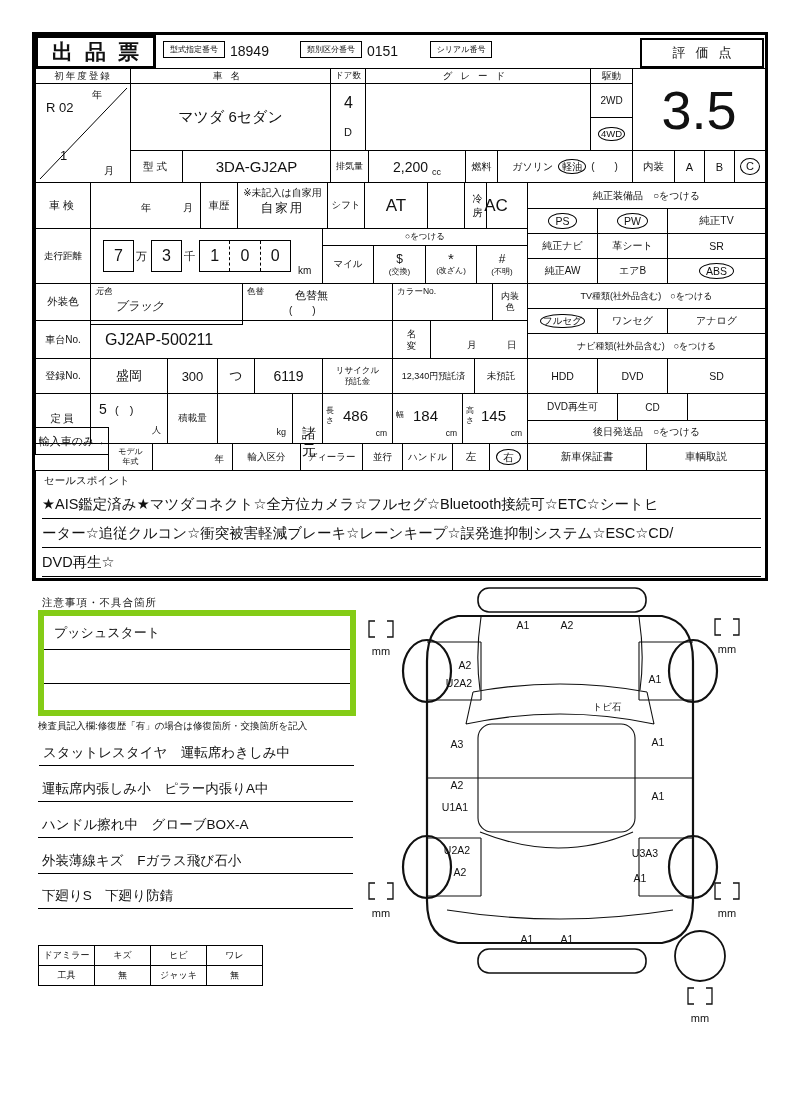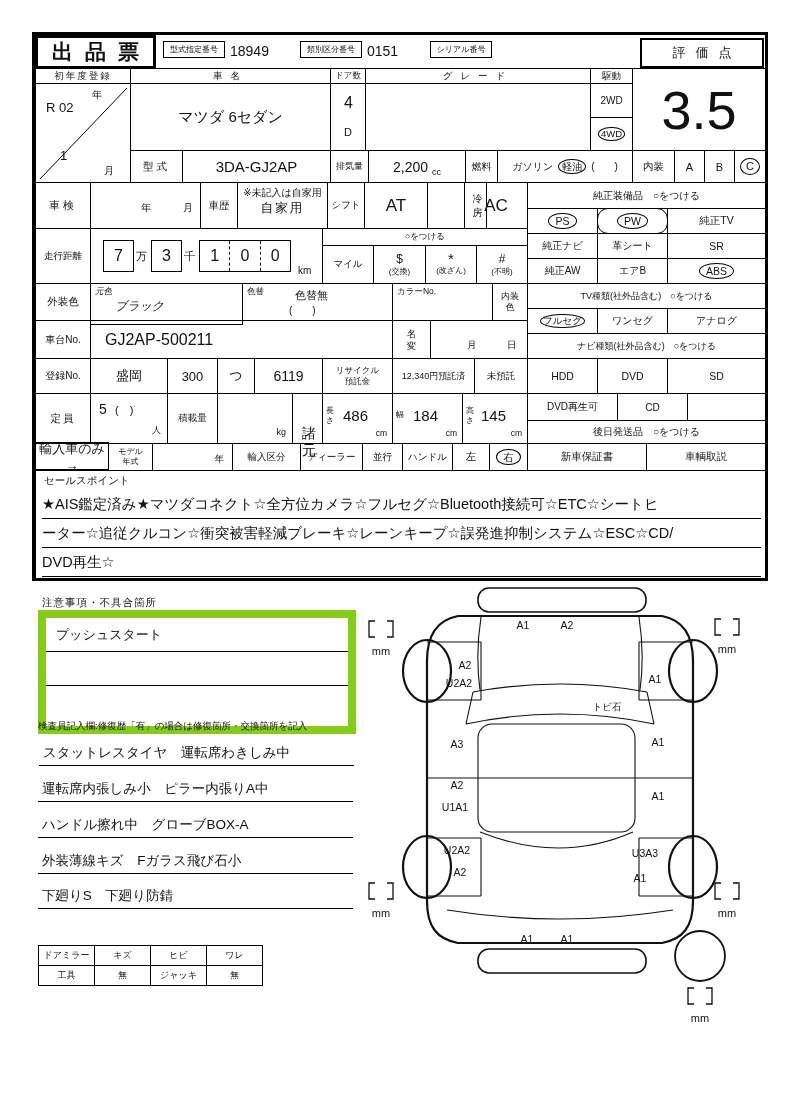--- a/index.html
+++ b/index.html
@@ -100,21 +100,21 @@
   </div>
   <div class="c f" style="left:327px;top:182px;width:38px;height:47px;font-size:9.5px;">シフト</div>
   <div class="c f" style="left:364px;top:182px;width:64px;height:47px;font-size:17px;">AT</div>
   <div class="c f" style="left:427px;top:182px;width:60px;height:47px;font-size:10px;padding-left:41px;">冷房</div>
   <div class="c f" style="left:464px;top:182px;width:64px;height:47px;font-size:17px;">AC</div>
 
   <div class="c f" style="left:527px;top:182px;width:239px;height:27px;font-size:10px;">純正装備品　○をつける</div>
   <div class="c f" style="left:527px;top:208px;width:71px;height:26px;">
     <span class="circ" style="font-size:10.5px;">PS</span>
   </div>
-  <div class="c f" style="left:597px;top:208px;width:71px;height:26px;border-radius:11px;">
+  <div class="c f" style="left:597px;top:208px;width:71px;height:26px;">
     <span class="circ" style="font-size:10.5px;">PW</span>
   </div>
   <div class="c f" style="left:667px;top:208px;width:99px;height:26px;font-size:10.5px;">純正TV</div>
   <div class="c f" style="left:527px;top:233px;width:71px;height:26px;font-size:10px;">純正ナビ</div>
   <div class="c f" style="left:597px;top:233px;width:71px;height:26px;font-size:10px;">革シート</div>
   <div class="c f" style="left:667px;top:233px;width:99px;height:26px;font-size:10.5px;">SR</div>
   <div class="c f" style="left:527px;top:258px;width:71px;height:26px;font-size:10px;">純正AW</div>
   <div class="c f" style="left:597px;top:258px;width:71px;height:26px;font-size:10px;">エアB</div>
   <div class="c f" style="left:667px;top:258px;width:99px;height:26px;">
     <span class="circ" style="font-size:10.5px;">ABS</span>
@@ -226,21 +226,21 @@
     <span class="a" style="left:18px;top:13px;font-size:15px;">145</span>
     <span class="a" style="right:5px;bottom:5px;font-size:8.5px;">cm</span>
   </div>
 
   <div class="c f" style="left:527px;top:393px;width:91px;height:28px;font-size:10px;">DVD再生可</div>
   <div class="c f" style="left:617px;top:393px;width:71px;height:28px;font-size:10px;">CD</div>
   <div class="c" style="left:687px;top:393px;width:79px;height:28px;"></div>
 
   <div class="c f" style="left:527px;top:420px;width:239px;height:24px;font-size:10px;">後日発送品　○をつける</div>
 
-  <div class="c f" style="left:35px;top:442px;width:74px;height:28px;font-size:13px;">輸入車のみ→</div>
+  <div class="c f" style="left:35px;top:427px;width:74px;height:28px;font-size:11px;">輸入車のみ→</div>
   <div class="c f" style="left:108px;top:443px;width:45px;height:28px;">
     <span style="display:inline-block;width:28px;font-size:8px;line-height:1.25;">モデル年式</span>
   </div>
   <div class="c" style="left:152px;top:443px;width:81px;height:28px;">
     <span class="a" style="right:8px;top:9px;font-size:9.5px;">年</span>
   </div>
   <div class="c f" style="left:232px;top:443px;width:69px;height:28px;font-size:9.5px;">輸入区分</div>
   <div class="c f" style="left:300px;top:443px;width:63px;height:28px;font-size:9.5px;">ディーラー</div>
   <div class="c f" style="left:362px;top:443px;width:41px;height:28px;font-size:9.5px;">並行</div>
   <div class="c f" style="left:402px;top:443px;width:51px;height:28px;font-size:9.5px;">ハンドル</div>
@@ -253,21 +253,21 @@
   <div class="c f" style="left:646px;top:443px;width:120px;height:28px;font-size:10.5px;">車輌取説</div>
 
   <div class="c" style="left:35px;top:470px;width:731px;height:109px;">
     <div class="a" style="left:8px;top:3px;font-size:10.5px;">セールスポイント</div>
     <div class="a u" style="left:6px;top:19px;width:719px;height:29px;font-size:14.5px;display:flex;align-items:center;">★AIS鑑定済み★マツダコネクト☆全方位カメラ☆フルセグ☆Bluetooth接続可☆ETC☆シートヒ</div>
     <div class="a u" style="left:6px;top:48px;width:719px;height:29px;font-size:14.5px;display:flex;align-items:center;">ーター☆追従クルコン☆衝突被害軽減ブレーキ☆レーンキープ☆誤発進抑制システム☆ESC☆CD/</div>
     <div class="a u" style="left:6px;top:77px;width:719px;height:29px;font-size:14.5px;display:flex;align-items:center;">DVD再生☆</div>
   </div>
 
   <div class="n" style="left:42px;top:596px;font-size:10.5px;letter-spacing:1px;">注意事項・不具合箇所</div>
-  <div class="n" style="left:38px;top:610px;width:318px;height:124px;border:8px solid #84cc16;">
+  <div class="n" style="left:38px;top:610px;width:318px;height:106px;border:6px solid #84cc16;">
     <div style="height:34px;border-bottom:1px solid #000;display:flex;align-items:center;padding-left:10px;font-size:13px;">プッシュスタート</div>
     <div style="height:34px;border-bottom:1px solid #000;"></div>
     <div style="height:31px;"></div>
   </div>
 
   <div class="n" style="left:38px;top:720px;font-size:9.5px;">検査員記入欄:修復歴「有」の場合は修復箇所・交換箇所を記入</div>
   <div class="n u" style="left:39px;top:740px;width:315px;height:26px;font-size:13.5px;display:flex;align-items:flex-end;padding:0 0 3px 4px;">スタットレスタイヤ　運転席わきしみ中</div>
   <div class="n u" style="left:38px;top:776px;width:315px;height:26px;font-size:13.5px;display:flex;align-items:flex-end;padding:0 0 3px 4px;">運転席内張しみ小　ピラー内張りA中</div>
   <div class="n u" style="left:38px;top:812px;width:315px;height:26px;font-size:13.5px;display:flex;align-items:flex-end;padding:0 0 3px 4px;">ハンドル擦れ中　グローブBOX-A</div>
   <div class="n u" style="left:38px;top:848px;width:315px;height:26px;font-size:13.5px;display:flex;align-items:flex-end;padding:0 0 3px 4px;">外装薄線キズ　Fガラス飛び石小</div>

